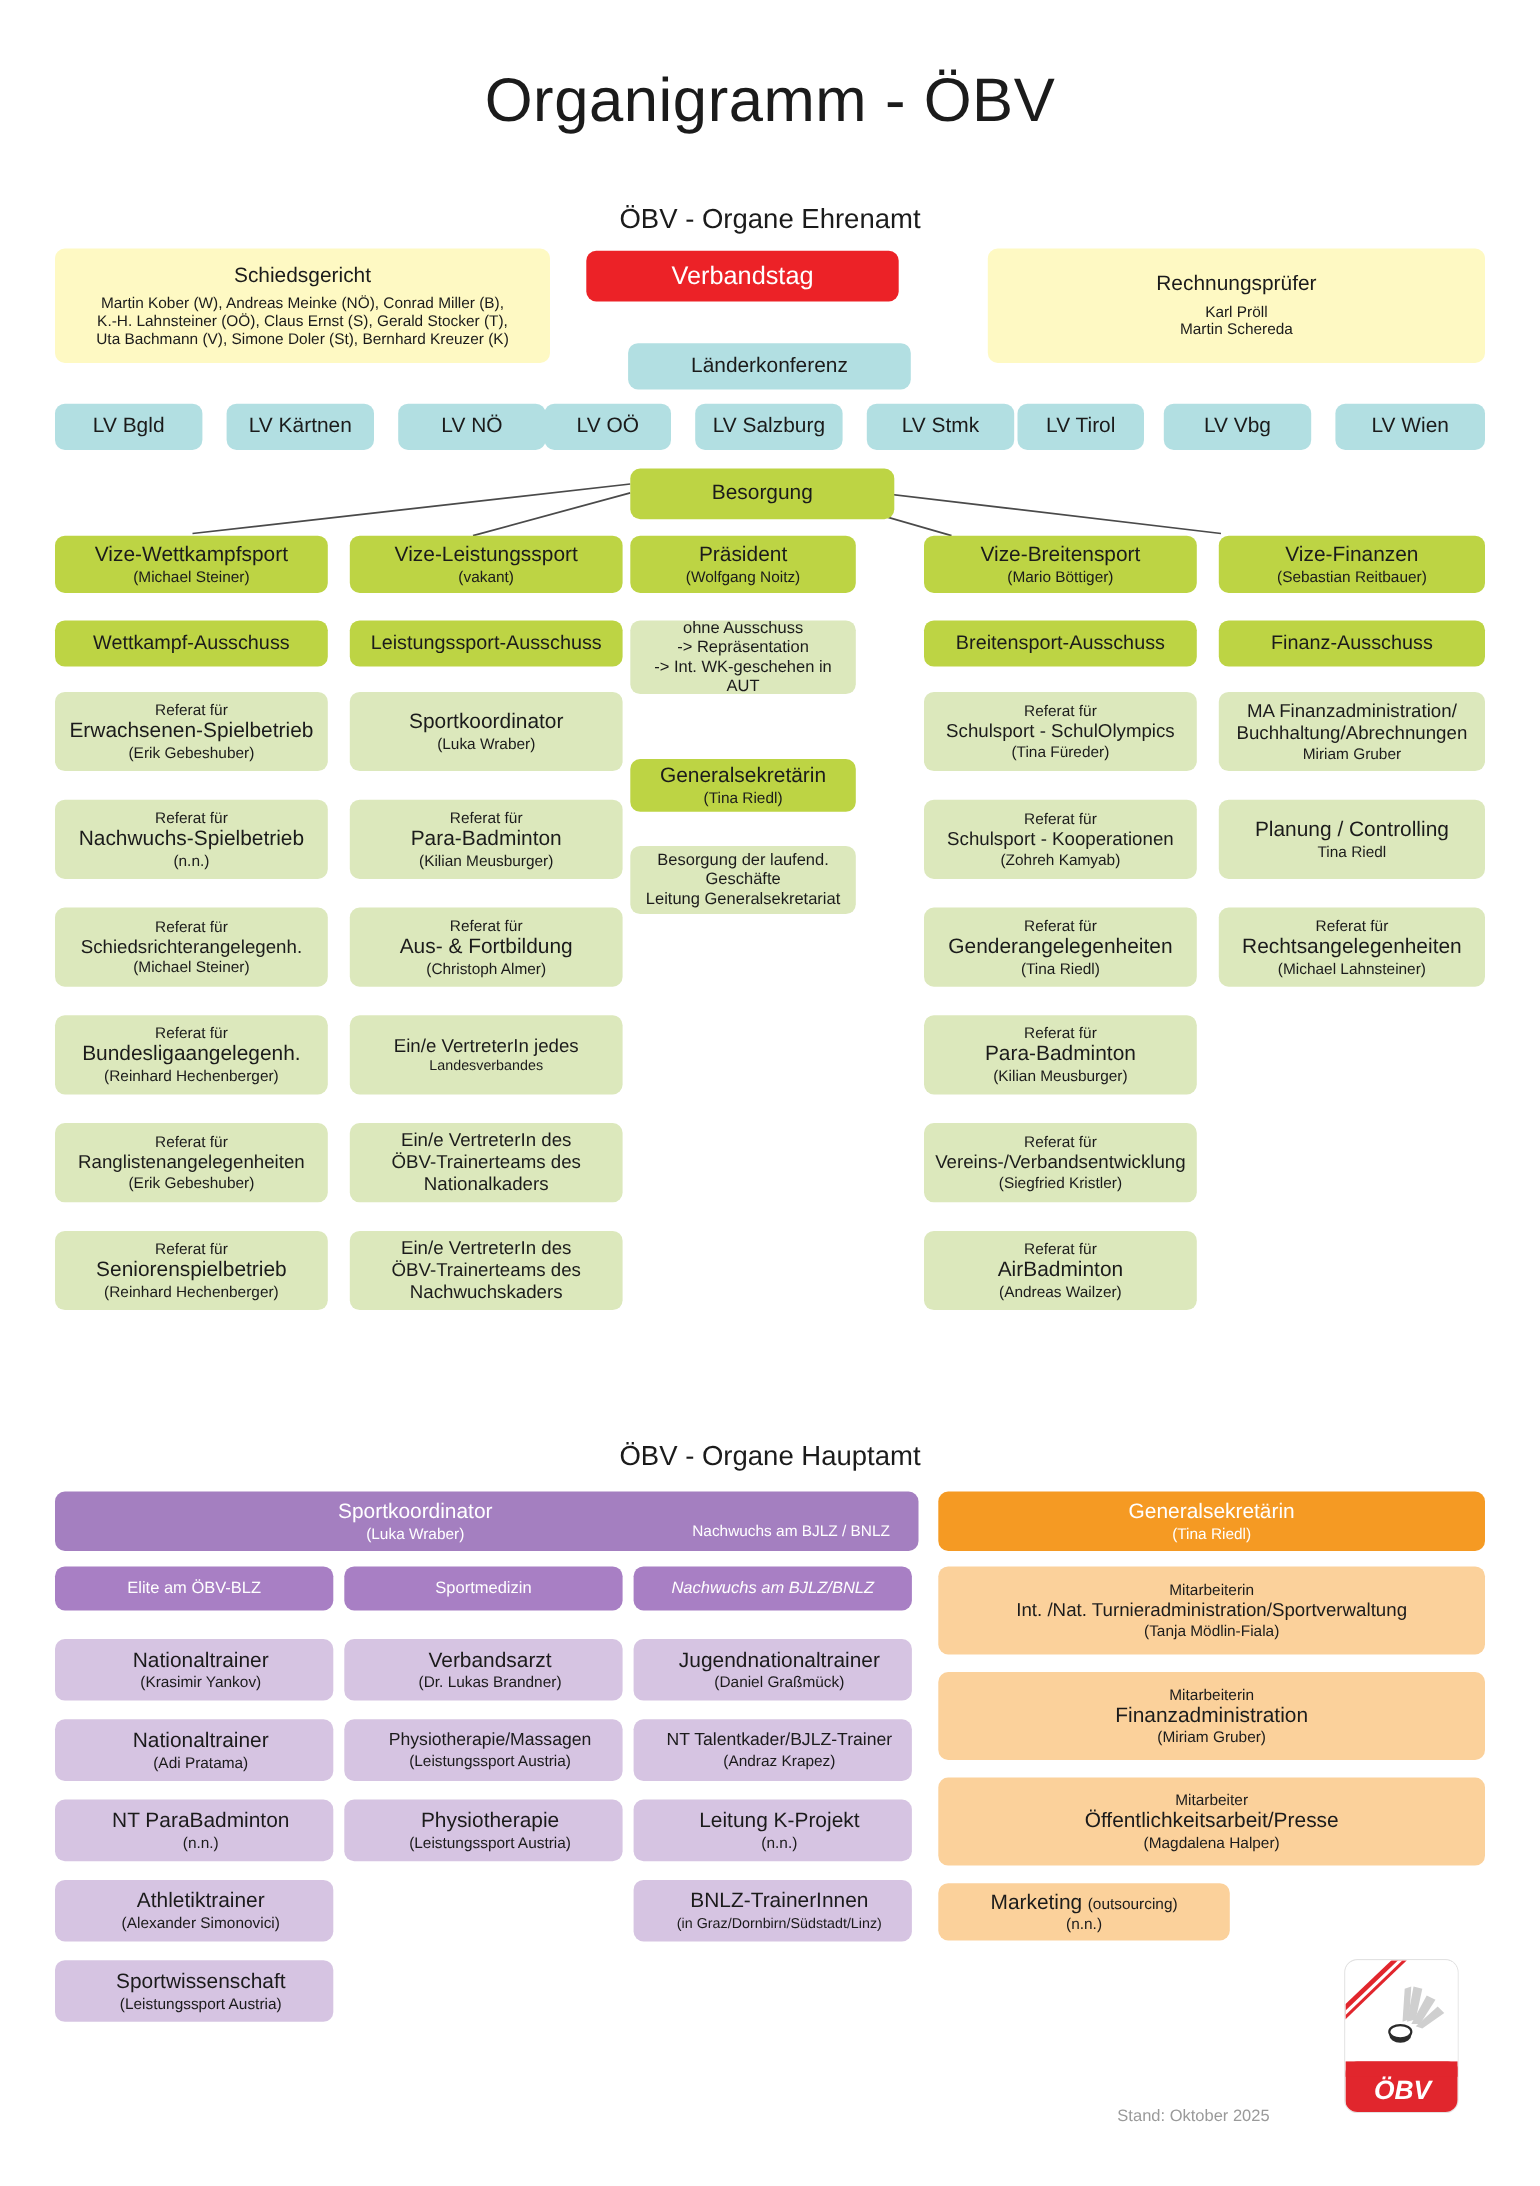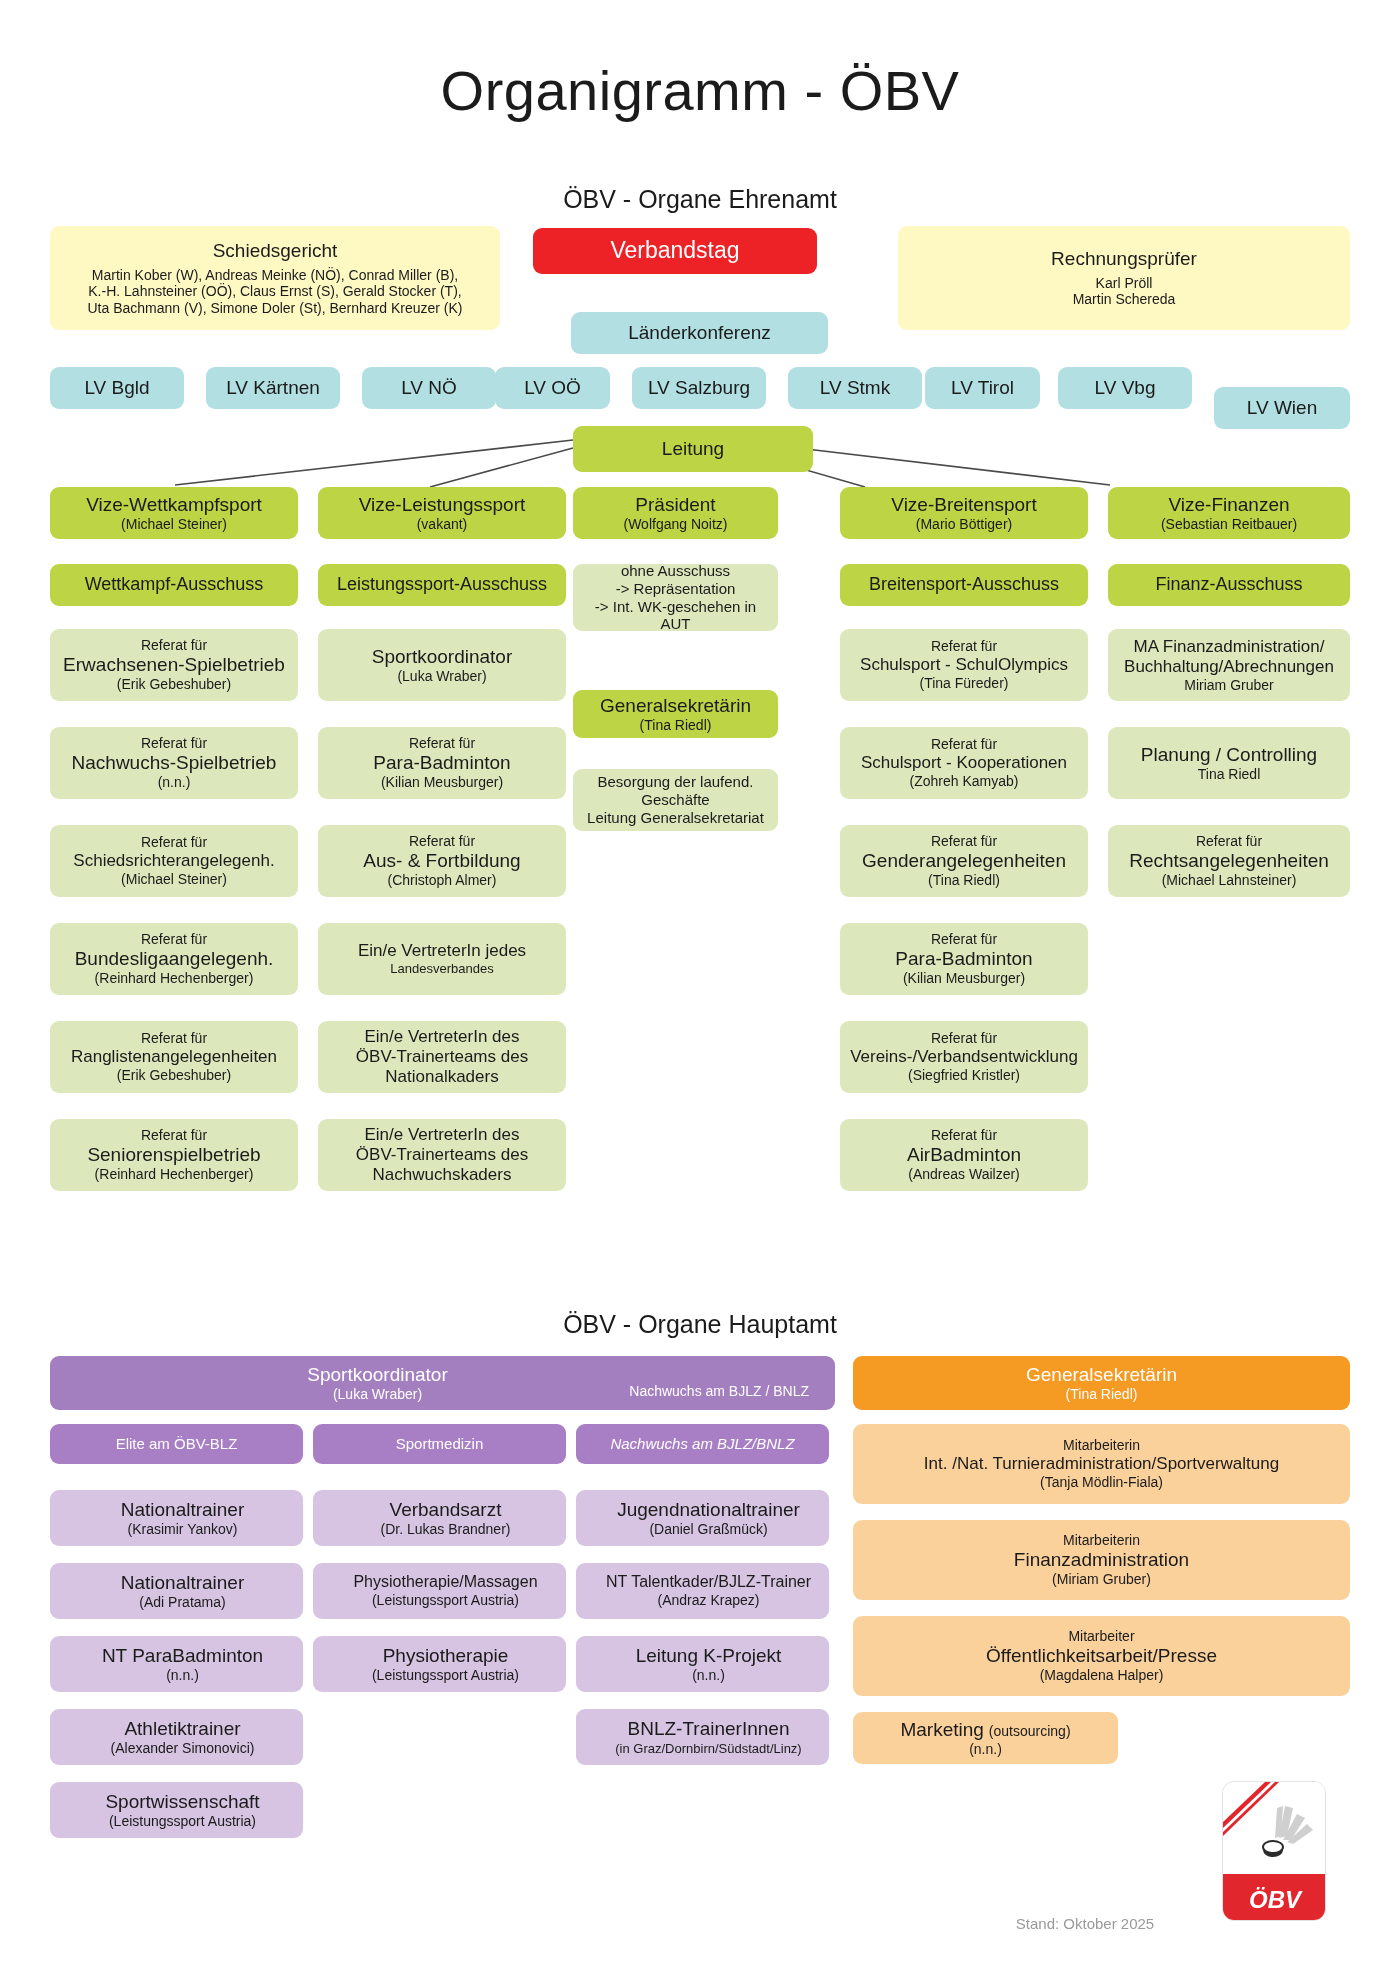--- a/index.html
+++ b/index.html
@@ -149,27 +149,27 @@
       </div>
       <div class="box cyan" style="left: 788px; top: 367px; width: 134px; height: 42px;">
         <div class="t2">LV Stmk</div>
       </div>
       <div class="box cyan" style="left: 925px; top: 367px; width: 115px; height: 42px;">
         <div class="t2">LV Tirol</div>
       </div>
       <div class="box cyan" style="left: 1058px; top: 367px; width: 134px; height: 42px;">
         <div class="t2">LV Vbg</div>
       </div>
-      <div class="box cyan" style="left: 1214px; top: 367px; width: 136px; height: 42px; margin-top: 20px;">
+      <div class="box cyan" style="left: 1214px; top: 367px; width: 136px; height: 42px;">
         <div class="t2">LV Wien</div>
       </div>
     </div>
 
   <div class="box green" style="left:573px; top:426px; width:240px; height:46px;">
-    <div class="t2">Leitung</div>
+    <div class="t2">Besorgung</div>
   </div>
 
   <div id="ehrenamt-cols">
       <div class="box green" style="left: 50px; top: 487px; width: 248px; height: 52px;">
         <div class="t2">Vize-Wettkampfsport</div>
         <div class="t3">(Michael Steiner)</div>
       </div>
       <div class="box green" style="left: 50px; top: 564px; width: 248px; height: 42px;">
         <div class="t2" style="font-size: 18px;">Wettkampf-Ausschuss</div>
       </div>

